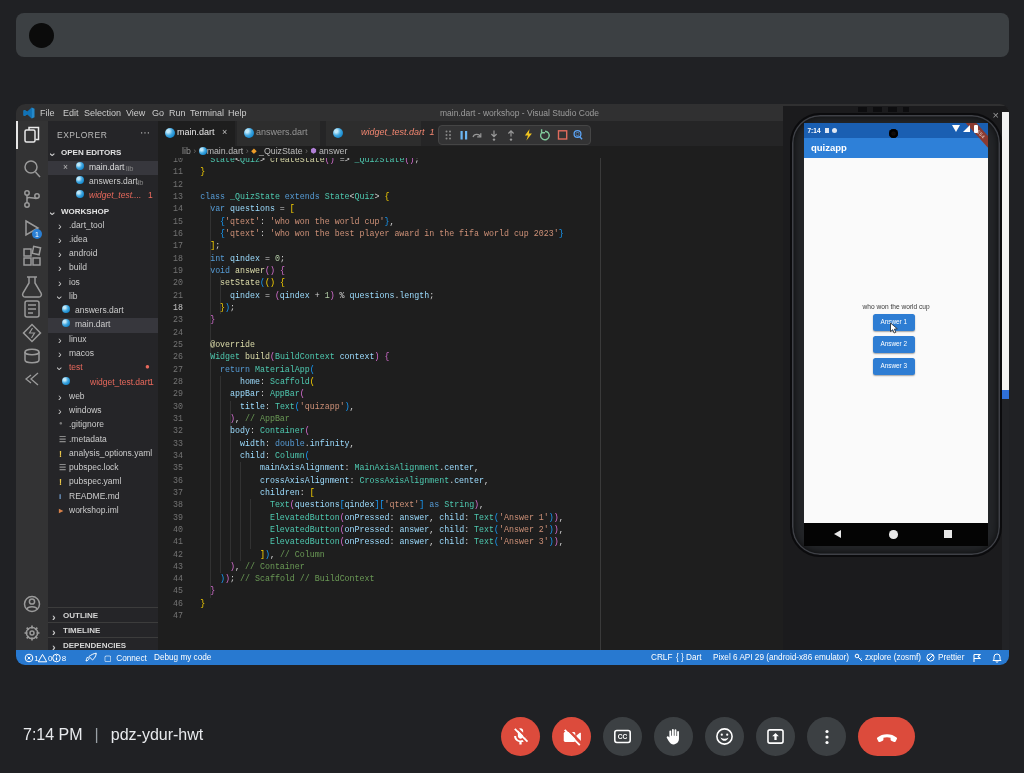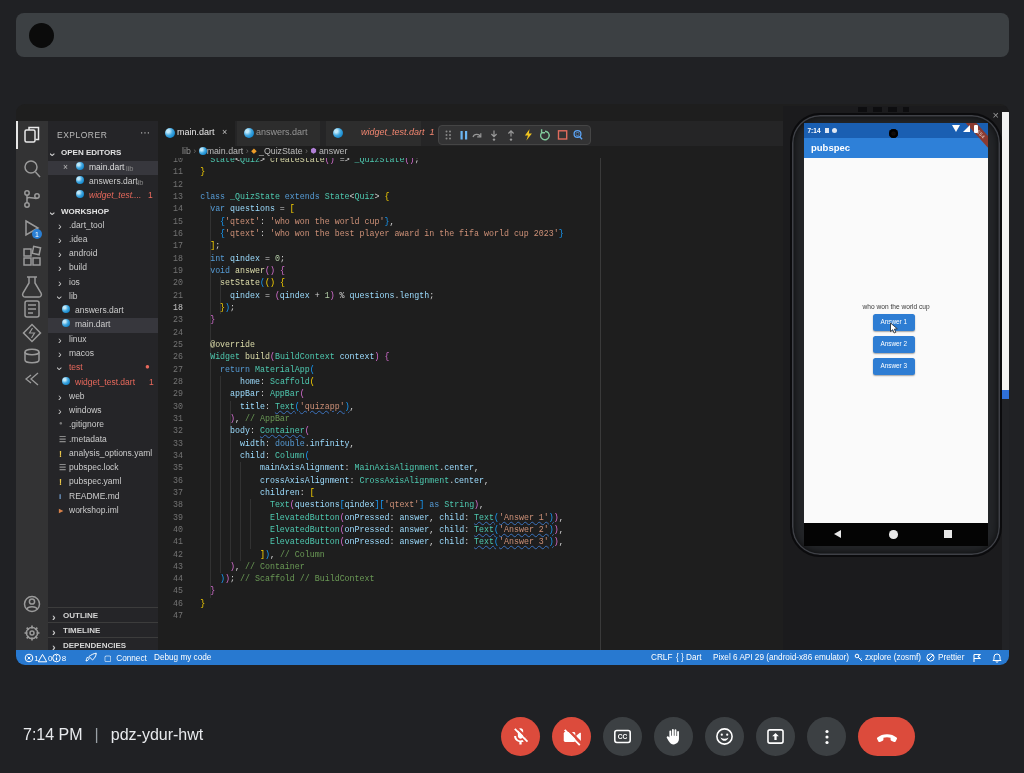--- a/index.html
+++ b/index.html
@@ -42,21 +42,21 @@
   .cmeth { color:#b180d7; font-size:7px; vertical-align:1px;}
   #viewport { left:142px; top:54px; width:851px; height:492px; background:#1e1e1e; overflow:hidden; }
   #ruler { left:584px; top:54px; width:1px; height:492px; background:#3a3a3a; }
   #lnums { position:absolute; left:0; top:-4px; width:25px; text-align:right; color:#747474;
     font-family:"Liberation Mono", monospace; font-size:8.3px; line-height:12.33px; white-space:pre; }
   #codeblk { position:absolute; left:42.2px; top:-4px; color:#d4d4d4;
     font-family:"Liberation Mono", monospace; font-size:8.3px; line-height:12.33px; white-space:pre; }
   .k{color:#569cd6}.t{color:#4ec9b0}.f{color:#dcdcaa}.v{color:#9cdcfe}
   .s{color:#ce9178}.n{color:#b5cea8}.c{color:#6a9955}
   .b1{color:#ffd700}.b2{color:#da70d6}.b3{color:#179fff}
-  .w{text-decoration:underline; text-decoration-style:wavy; text-decoration-color:#3b72bd;
+  .w{text-decoration-style:wavy; text-decoration-color:#3b72bd;
      text-decoration-thickness:.9px; text-underline-offset:1px;margin-top:20px;}
   .ig{position:absolute;width:1px;background:rgba(255,255,255,.09);}
   .row { position:absolute; left:0; width:110px; height:14.2px; font-size:8.5px; }
   .row > span { top:1px; white-space:nowrap; }
   .ch { position:absolute; left:10px; top:0px; color:#cccccc; font-size:11px; line-height:13px;}
   .chd { transform:rotate(90deg); }
   .hdr { left:0; width:110px; height:14px; font-size:8px; font-weight:bold; color:#e2e2e2; }
   .hdr span { top:2px; }
   .hdr2 { left:0; width:110px; height:14.5px; font-size:8px; font-weight:bold; color:#d5d5d5;
     border-top:1px solid #3c3c3c; }
@@ -78,20 +78,35 @@
   .pbtn { left:68.5px; width:42.5px; height:16.4px; background:#2e7dd3; border-radius:2.5px;
     color:#fff; font-size:6.4px; text-align:center; line-height:16.4px;
     box-shadow:0 1px 1.5px rgba(0,0,0,.35); }
 </style>
 </head>
 <body>
 <div id="banner">
     <div class="av"></div>
   </div>
 <div id="tile">
+  <div class="abs" id="menubar">
+    <svg class="abs" style="left:7px;top:3px" width="12" height="12" viewBox="0 0 100 100">
+      <path fill="#2489ca" d="M96 14 74 4 36 40 14 24 4 30v40l10 6 22-16 38 36 22-10z"></path>
+      <path fill="#1070b3" d="M36 40 74 4v92L36 60 14 76 4 70V30l10-6z" opacity=".9"></path>
+    </svg>
+    <span class="mi" style="left:24px">File</span>
+      <span class="mi" style="left:47px">Edit</span>
+    <span class="mi" style="left:68px">Selection</span>
+      <span class="mi" style="left:110px">View</span>
+    <span class="mi" style="left:136px">Go</span>
+      <span class="mi" style="left:153px">Run</span>
+    <span class="mi" style="left:174px">Terminal</span>
+      <span class="mi" style="left:212px">Help</span>
+    <span class="abs" style="left:424px;top:3.5px;color:#9c9c9c;font-size:8.5px">main.dart - workshop - Visual Studio Code</span>
+  </div>
   <div class="abs" id="actbar">
     <svg class="abs" style="left:0;top:4px" width="32" height="520" viewBox="0 0 32 520">
       <g stroke="#9a9a9a" fill="none" stroke-width="1.5">
         <g stroke="#e9e9e9">
             <rect x="9" y="5" width="10" height="12" rx="1.5"></rect>
             <path d="M13 5v-2.5h9.5v12h-3"></path>
           </g>
         <circle cx="15" cy="42" r="6"></circle>
           <path d="M19.5 47l4.5 5"></path>
         <circle cx="11" cy="68" r="2.2"></circle>
@@ -193,21 +208,21 @@
           <span class="ch">›</span>
           <span style="position:absolute;left:21px">macos</span>
         </div>
       <div class="row" style="top:240.2px;color:#e9695c">
           <span class="ch chd">›</span>
           <span style="position:absolute;left:21px">test</span>
           <span style="position:absolute;left:97px;color:#e9695c;font-size:8px">●</span>
         </div>
       <div class="row" style="top:254.5px;color:#e9695c">
           <span class="dicon3" style="left:14px"></span>
-          <span style="position:absolute;left:27px">widget_test.dart</span>
+          <span style="position:absolute;left:42px">widget_test.dart</span>
           <span style="position:absolute;left:101px;color:#e9695c">1</span>
         </div>
       <div class="row" style="top:268.7px;color:#cccccc">
           <span class="ch">›</span>
           <span style="position:absolute;left:21px">web</span>
         </div>
       <div class="row" style="top:283.0px;color:#cccccc">
           <span class="ch">›</span>
           <span style="position:absolute;left:21px">windows</span>
         </div>
@@ -398,21 +413,21 @@
     <div class="abs" id="phoneframe"></div>
     <div class="abs" id="screen">
       <div class="abs" style="left:0;top:0;width:184.3px;height:15.5px;background:#1a5fb2"></div>
       <div class="abs" style="left:3.5px;top:4px;color:#fff;font-size:6.5px;font-weight:bold">7:14</div>
       <div class="abs" style="left:21px;top:5.5px;width:4px;height:4.5px;background:#dfe7f2"></div>
       <div class="abs" style="left:28px;top:5px;width:5px;height:5px;border-radius:50%;background:#dfe7f2"></div>
       <div class="abs" style="z-index:3;left:148px;top:2.5px;width:0;height:0;border-left:4.5px solid transparent;border-right:4.5px solid transparent;border-top:7px solid #fff"></div>
       <div class="abs" style="z-index:3;left:159px;top:2.5px;width:0;height:0;border-left:7px solid transparent;border-bottom:7px solid #fff"></div>
       <div class="abs" style="z-index:3;left:170px;top:2px;width:4px;height:8px;background:#fff;border-radius:1px"></div>
       <div class="abs" style="left:0;top:15.5px;width:184.3px;height:20px;background:#2e80d8"></div>
-      <div class="abs" style="left:7px;top:19.5px;color:#fff;font-size:9.5px;font-weight:bold">pubspec</div>
+      <div class="abs" style="left:7px;top:19.5px;color:#fff;font-size:9.5px;font-weight:bold">quizapp</div>
       <div class="abs" style="left:85.3px;top:6.8px;width:8.6px;height:8.6px;border-radius:50%;background:#060606;box-shadow:inset 0 0 0 2.4px #000, inset 0 0 4px #5a3b28"></div>
       <div class="abs" style="left:158px;top:6px;width:36px;height:8px;background:#8a3a31;transform:rotate(48deg);display:flex;align-items:center;justify-content:center">
         <span style="color:#e8d7cf;font-size:5px;letter-spacing:.5px">5554</span>
       </div>
       <div class="abs" style="left:0;top:35.5px;width:184.3px;height:364.7px;background:#fafafa"></div>
       <div class="abs" style="left:0;top:180px;width:184.3px;text-align:center;color:#3a3a3a;font-size:6.6px">who won the world cup</div>
       <div class="abs pbtn" style="top:191.7px">Answer 1</div>
       <div class="abs pbtn" style="top:213.8px">Answer 2</div>
       <div class="abs pbtn" style="top:235.9px">Answer 3</div>
       <svg class="abs" style="left:85px;top:199px" width="10" height="13" viewBox="0 0 10 13">

